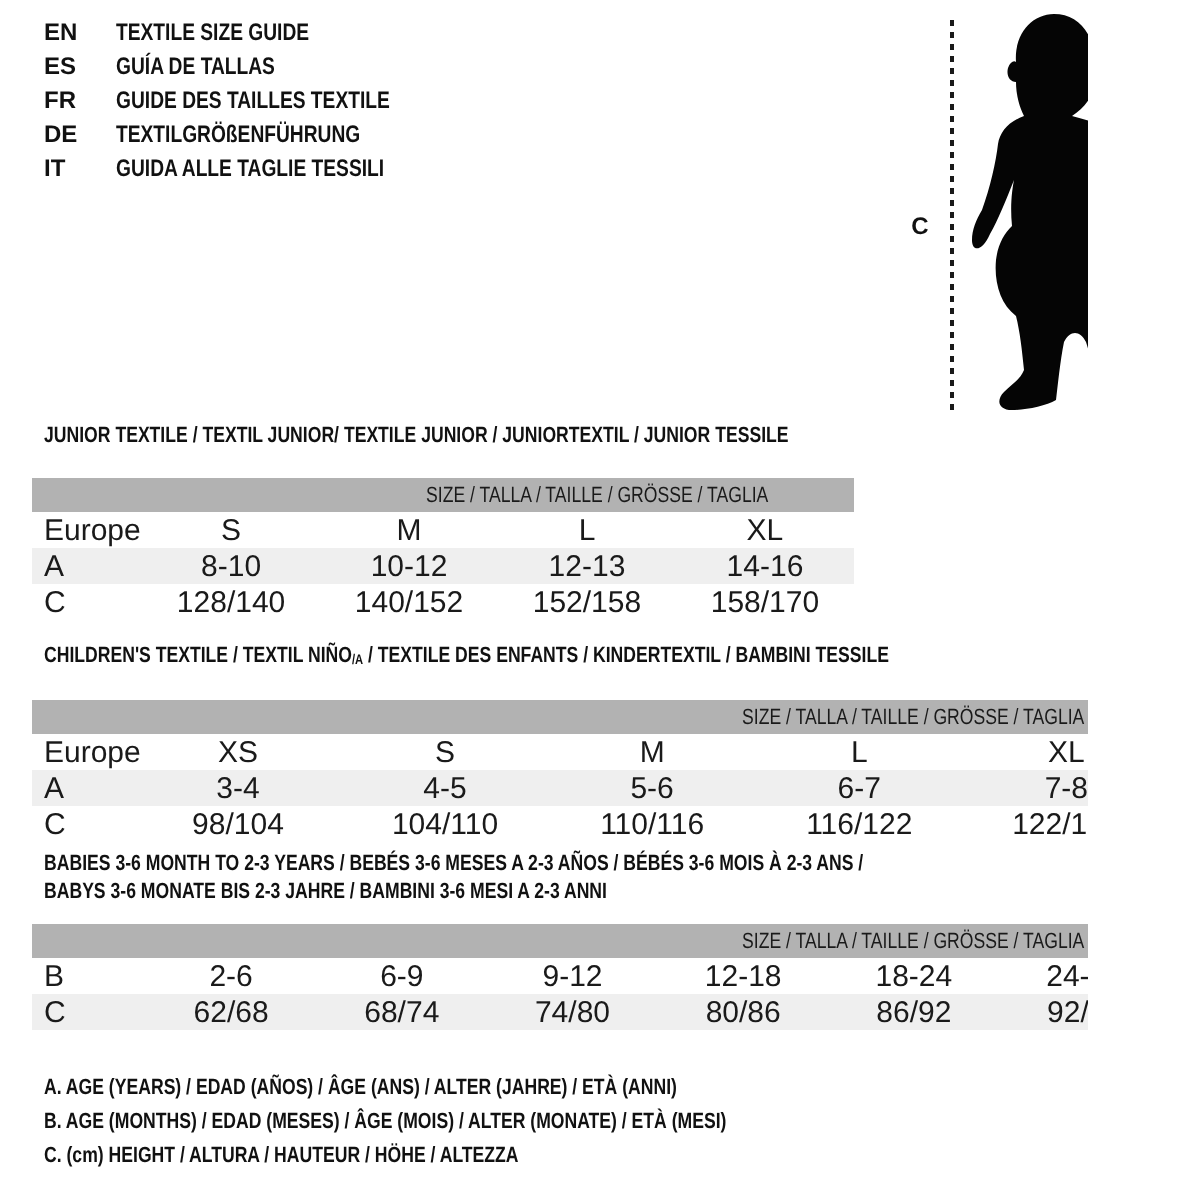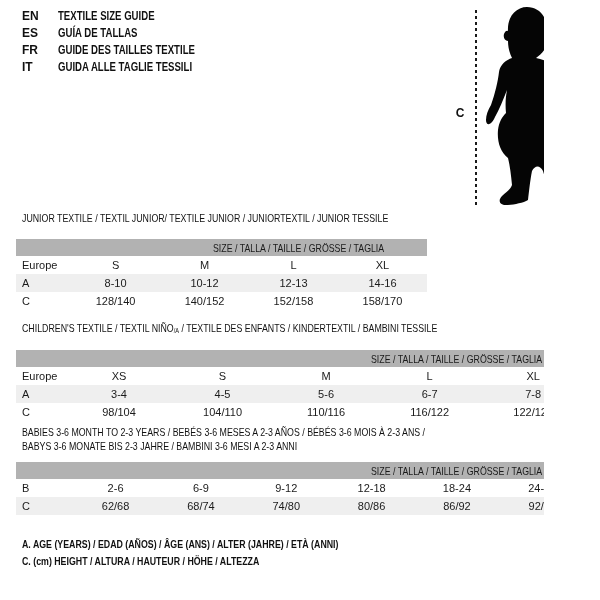--- a/index.html
+++ b/index.html
@@ -26,32 +26,32 @@
     position:absolute;left:10px;top:106px;width:20px;text-align:center;
     font-size:12px;font-weight:bold;
   }
   .silhouette{position:absolute;left:45px;top:4px;}
   
   .section{position:absolute;left:16px;}
   .sec1{top:211px;width:411px;}
   .sec2{top:321px;width:569px;}
   .sec3{top:425px;width:569px;}
   .sec-title{
-    padding-left:6px;font-size:11px;font-weight:normal;line-height:14px;white-space:nowrap;
+    padding-left:6px;font-size:11px;font-weight:bold;line-height:14px;white-space:nowrap;
   }
   .sec1 .table-wrap{margin-top:14px;}
   .sec2 .table-wrap{margin-top:12px;}
   .sec3 .table-wrap{margin-top:9px;}
   table.size-table{width:100%;border-collapse:collapse;table-layout:fixed;}
   table.size-table th{
     background:#b2b2b2;height:17px;text-align:right;padding:0 0 0 6px;
     font-size:11px;font-weight:normal;color:#1a1a1a;
   }
   table.size-table td{
-    height:18px;padding:0;font-size:11px;text-align:center;color:#1a1a1a;
+    height:18px;padding:0;font-size:15px;text-align:center;color:#1a1a1a;
     font-weight:normal;white-space:nowrap;
   }
   table.size-table td.lbl{text-align:left;padding-left:6px;}
   table.size-table tbody tr:nth-child(2) td{background:#efefef;}
   .sub{font-size:7px;vertical-align:-1px;}
   
   .footnotes{position:absolute;left:22px;top:536px;}
   .footnote{height:17px;line-height:17px;font-size:11px;font-weight:bold;white-space:nowrap;}
 </style>
 </head>
@@ -61,20 +61,23 @@
 
   <div class="languages">
     <div class="lang-row">
       <span class="lang-code">EN</span><span class="condensed">TEXTILE SIZE GUIDE</span>
     </div>
     <div class="lang-row">
       <span class="lang-code">ES</span><span class="condensed">GUÍA DE TALLAS</span>
     </div>
     <div class="lang-row">
       <span class="lang-code">FR</span><span class="condensed">GUIDE DES TAILLES TEXTILE</span>
+    </div>
+    <div class="lang-row">
+      <span class="lang-code">DE</span><span class="condensed">TEXTILGRÖßENFÜHRUNG</span>
     </div>
     <div class="lang-row">
       <span class="lang-code">IT</span><span class="condensed">GUIDA ALLE TAGLIE TESSILI</span>
     </div>
   </div>
 
   <div class="figure">
     <span class="measure-label">C</span>
     <div class="measure-line"></div>
     <svg class="silhouette" width="110" height="210" viewBox="0 0 110 210">
@@ -247,16 +250,17 @@
             <td>86/92</td>
             <td>92/98</td>
           </tr>
         </tbody>
       </table>
     </div>
   </div>
 
   <div class="footnotes">
     <div class="footnote"><span class="condensed">A. AGE (YEARS) / EDAD (AÑOS) / ÂGE (ANS) / ALTER (JAHRE) / ETÀ (ANNI)</span></div>
+    <div class="footnote"><span class="condensed">B. AGE (MONTHS) / EDAD (MESES) / ÂGE (MOIS) / ALTER (MONATE) / ETÀ (MESI)</span></div>
     <div class="footnote"><span class="condensed">C. (cm) HEIGHT / ALTURA / HAUTEUR / HÖHE / ALTEZZA</span></div>
   </div>
 
 </div>
 
 </body></html>

